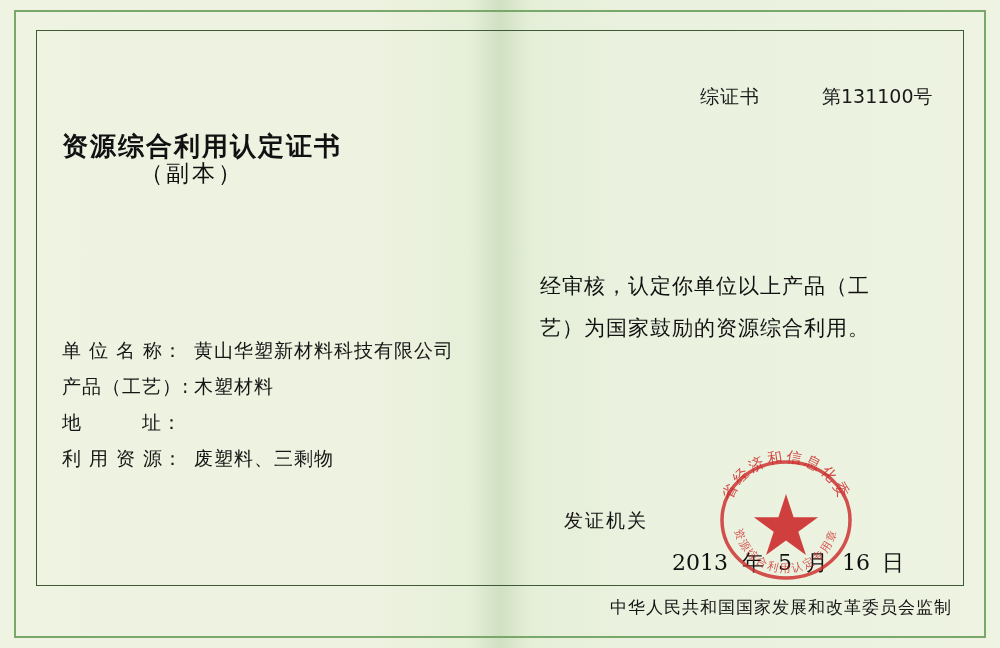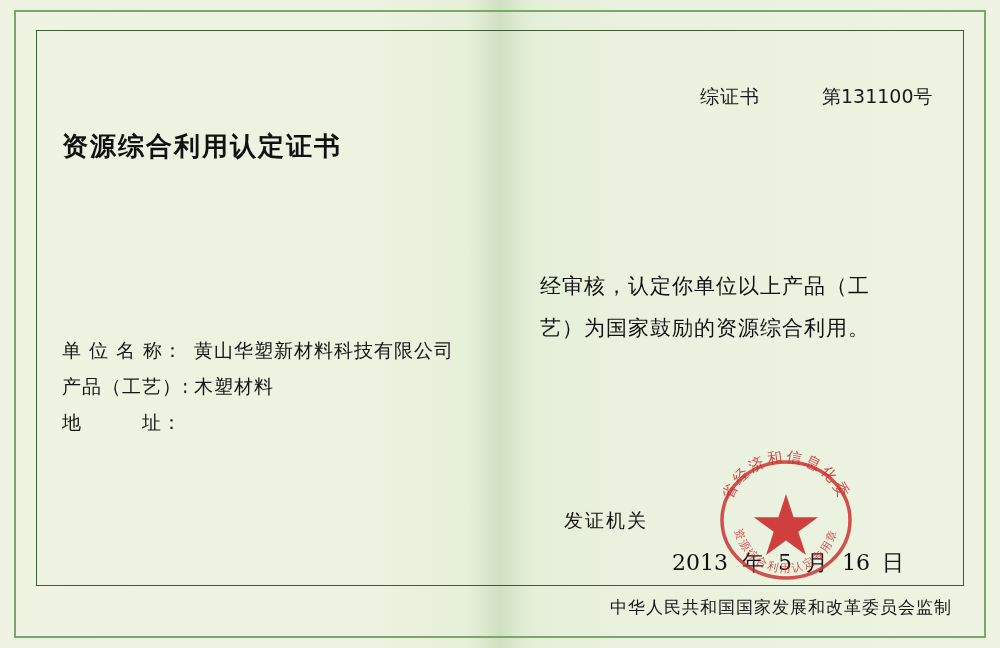--- a/index.html
+++ b/index.html
@@ -190,38 +190,43 @@
 
   <div class="outer-border"></div>
   <div class="inner-border"></div>
 
   <div class="serial-row">
     <span class="serial-label">综证书</span>
     <span class="serial-value">第131100号</span>
   </div>
 
   <div class="title">资源综合利用认定证书</div>
+  <div class="subtitle">（副本）</div>
 
   <div class="statement">
     <span>经审核，认定你单位以上产品（工</span>
     <span class="line2">艺）为国家鼓励的资源综合利用。</span>
   </div>
 
   <div class="fields">
     <div class="field-row">
       <span class="field-label">单 位 名 称：</span>
       <span class="field-value">黄山华塑新材料科技有限公司</span>
     </div>
     <div class="field-row">
       <span class="field-label">产品（工艺）:</span>
       <span class="field-value">木塑材料</span>
     </div>
     <div class="field-row">
       <span class="field-label">地　　　址：</span>
       <span class="field-value"></span>
+    </div>
+    <div class="field-row">
+      <span class="field-label">利 用 资 源：</span>
+      <span class="field-value">废塑料、三剩物</span>
     </div>
   </div>
 
   <div class="issuer">发证机关</div>
 
   <div class="date-row">
     <span class="d-year">2013</span>
     <span class="d-sep1">年</span>
     <span class="d-month">5</span>
     <span class="d-sep2">月</span>

